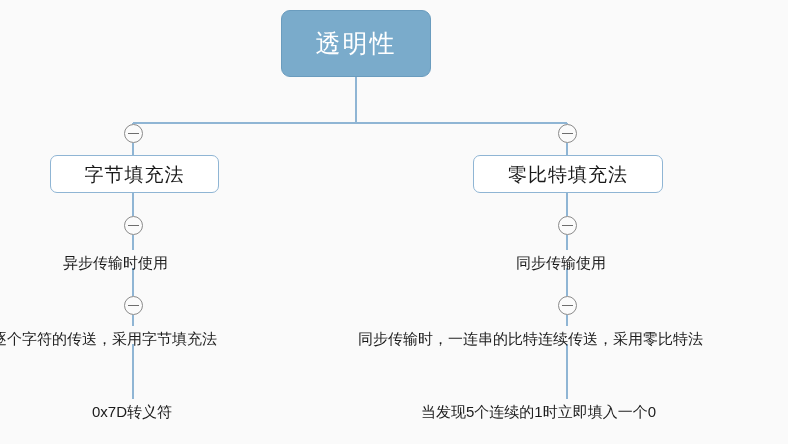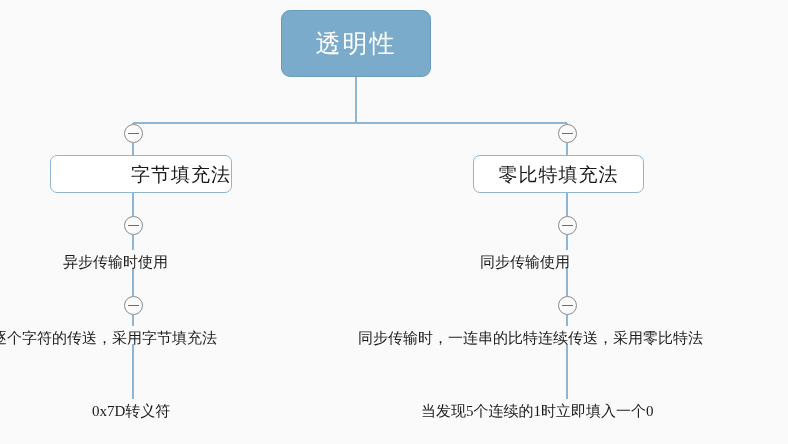--- a/index.html
+++ b/index.html
@@ -64,37 +64,36 @@
     align-items: center;
     justify-content: center;
   }
   .node-box .label {
     color: #1a1a1a;
     font-size: 19px;
     letter-spacing: 1px;
     line-height: 1;
     white-space: nowrap;
   }
-  #box-left  { left: 50px;  top: 155px; width: 182px; justify-content: flex-end; }
-  #box-right { left: 473px; top: 155px; width: 171px; }
+  #box-left  { left: 50px;  top: 155px; width: 169px; }
+  #box-right { left: 473px; top: 155px; width: 190px; }
 
   
   .node-text {
     position: absolute;
     color: #1a1a1a;
     font-size: 15px;
     line-height: 1;
     white-space: nowrap;
-    font-family: Liberation Serif, serif;
   }
   .node-text.clip-left  { text-align: left; }
   .node-text.clip-right { text-align: center; }
 
   #t-l3 { left: 63px;  top: 255px; }
-  #t-r3 { left: 480px; top: 255px; }
+  #t-r3 { left: 516px; top: 255px; }
   #t-l4 { left: -8px;  top: 331px; }
   #t-r4 { left: 358px; top: 331px; }
   #t-l5 { left: 92px;  top: 404px; }
   #t-r5 { left: 421px; top: 404px; }
 
   
   .toggle {
     position: absolute;
     width: 19px;
     height: 19px;

